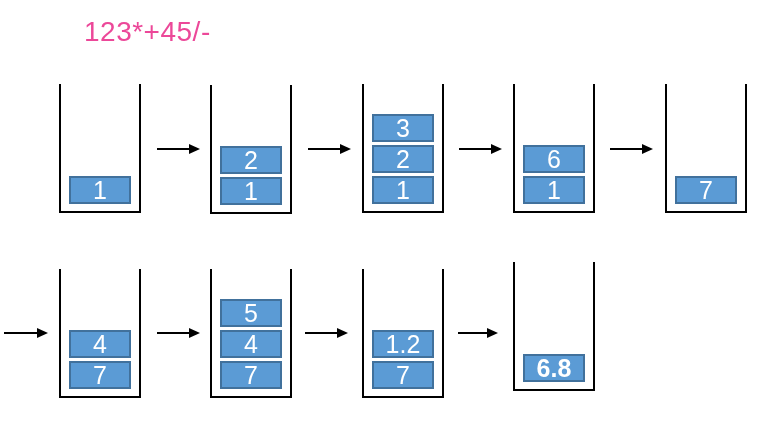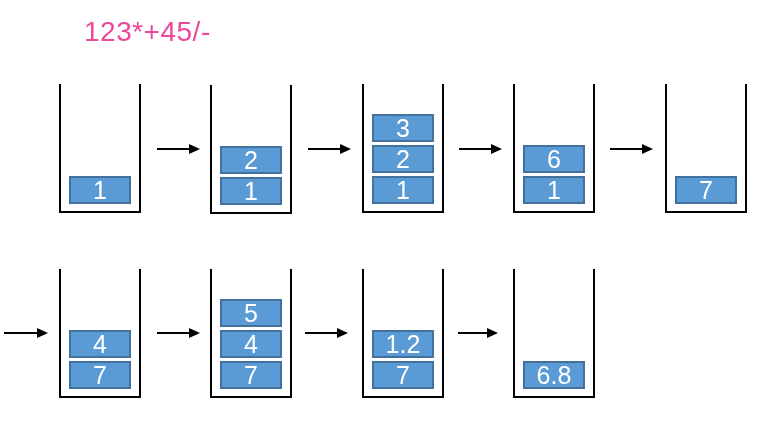--- a/index.html
+++ b/index.html
@@ -42,21 +42,21 @@
     box-sizing: content-box;
   }
   .s1 { left: 59px;  top: 84px; }
   .s2 { left: 210px; top: 85px; }
   .s3 { left: 362px; top: 84px; }
   .s4 { left: 513px; top: 84px; }
   .s5 { left: 665px; top: 84px; }
   .s6 { left: 59px;  top: 269px; }
   .s7 { left: 210px; top: 269px; }
   .s8 { left: 362px; top: 269px; }
-  .s9 { left: 513px; top: 269px; }
+  .s9 { left: 513px; top: 262px; font-weight: bold; }
 
   .box {
     width: 58px;
     height: 24px;
     background: var(--box-fill, #5B9BD5);
     border: 2px solid var(--box-border, #41719C);
     color: var(--box-text, #ffffff);
     font-size: 25px;
     line-height: 25px;
     text-align: center;

